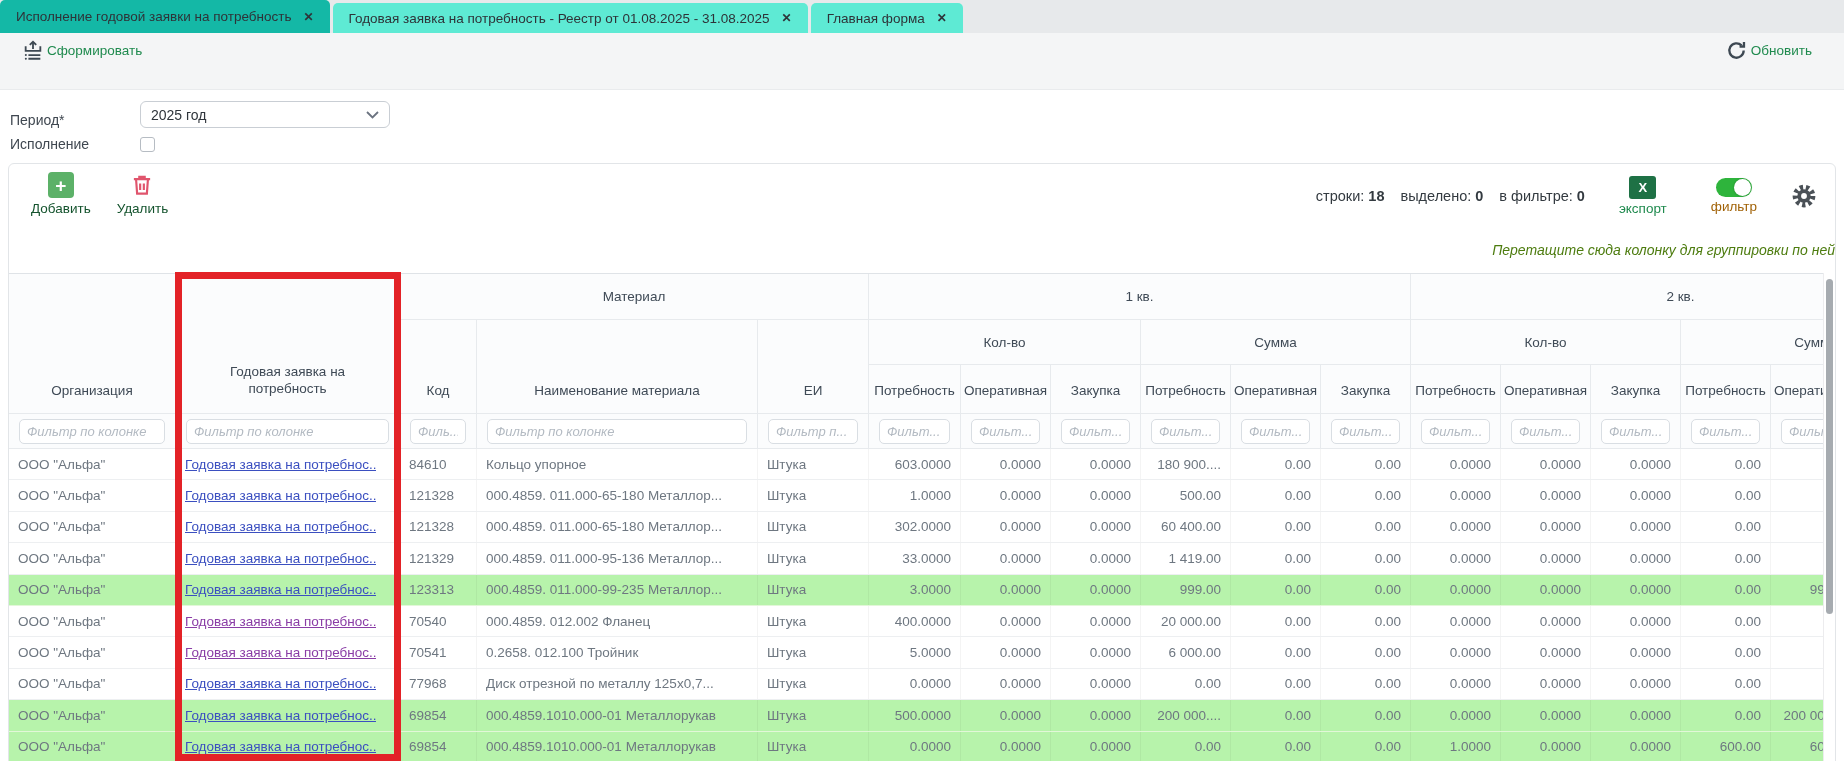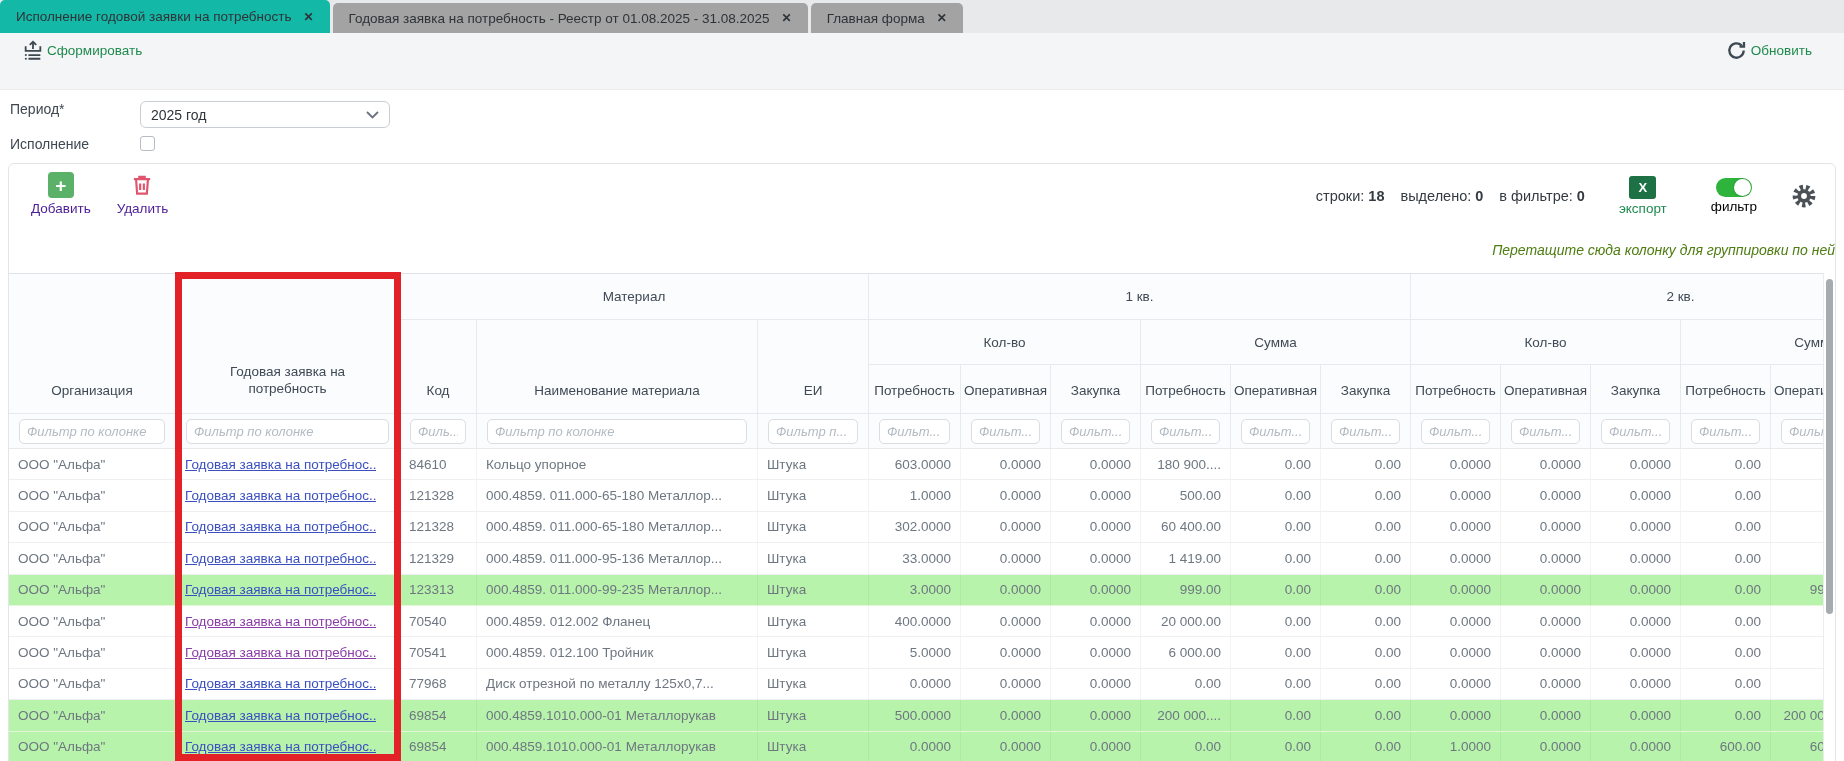--- a/index.html
+++ b/index.html
@@ -4,69 +4,69 @@
 <style>
   * { margin:0; padding:0; box-sizing:border-box; }
   html,body { width:1844px; height:761px; overflow:hidden; background:#fff;
               font-family:"Liberation Sans", sans-serif; }
   body { position:relative; font-size:14px; color:#3f4750; }
 
   
   .tabbar { position:absolute; left:0; top:0; width:100%; height:33px;
             background:#e7e9eb; display:flex; align-items:flex-end; }
   .tab { display:inline-flex; align-items:center; gap:12px; height:33px;
-         padding:0 16px; background:#a3a3a3; border-radius:5px 5px 0 0;
+         padding:0 16px; background:#5eead4; border-radius:5px 5px 0 0;
          font-size:13.5px; color:#2e3338; white-space:nowrap; cursor:pointer;
          margin-right:3px; height:30px; }
   .tab.active { background:#14b8a6; height:33px; }
   .tab .x { font-size:12px; font-weight:bold; color:#2e3338; }
 
   
   .toolbar { position:absolute; left:0; top:33px; width:100%; height:57px;
              background:#f4f5f6; border-bottom:1px solid #e9ebed; }
   .tool-btn { position:absolute; top:6px; display:flex; flex-direction:row;
               align-items:center; gap:3px; cursor:pointer; }
   .tool-btn .lbl { color:#1f8a4e; font-size:13.5px; }
   .tool-generate { left:22px; }
   .tool-refresh { right:32px; }
 
   
   .form { position:absolute; left:0; top:90px; width:100%; height:73px; background:#fff; }
-  .frow { position:absolute; left:10px; display:flex; align-items:flex-start; }
+  .frow { position:absolute; left:10px; display:flex; align-items:flex-end; }
   .frow .flabel { width:130px; font-size:14px; color:#3f4750; }
   .select { width:250px; height:27px; border:1px solid #c9ced4; border-radius:6px;
             background:#fff; display:flex; align-items:center; justify-content:space-between;
             padding:0 10px; font-size:14px; color:#2f353b; cursor:pointer; }
   .checkbox { width:15px; height:15px; border:1px solid #b6bcc3; border-radius:3px;
               background:#fff; cursor:pointer; }
 
   
   .panel { position:absolute; left:8px; right:8px; top:163px; height:640px;
            border:1px solid #e2e5e8; border-radius:6px 6px 0 0; background:#fff;
            overflow:hidden; }
   .gt { position:relative; height:64px; }
   .gt-left { position:absolute; left:22px; top:8px; display:flex; gap:26px; }
   .icon-btn { display:flex; flex-direction:column; align-items:center; gap:3px; cursor:pointer; }
-  .icon-btn .lbl { font-size:13.5px; color:#4c1d95; }
+  .icon-btn .lbl { font-size:13.5px; color:#14532d; }
   .plus { width:26px; height:26px; background:#5cb168; border-radius:4px; color:#fff;
           font-size:19px; font-weight:bold; display:flex; align-items:center;
           justify-content:center; line-height:1; }
   .gt-right { position:absolute; right:18px; top:0; height:64px; display:flex;
               align-items:center; }
   .counts { font-size:14.5px; color:#333a40; display:flex; gap:16px; margin-right:34px; }
   .counts b { margin-left:4px; }
   .excel-tool,.filter-tool { display:flex; flex-direction:column; align-items:center;
               gap:2px; cursor:pointer; }
   .excel-tool { margin-right:44px; }
   .filter-tool { margin-right:34px; }
   .xicon { width:27px; height:23px; background:#1e7145; border-radius:3px; color:#fff;
            font-weight:bold; font-size:13px; display:flex; align-items:center;
            justify-content:center; }
   .excel-tool .lbl { color:#1f8a4e; font-size:13.5px; }
-  .filter-tool .lbl { color:#000000; font-size:13.5px; }
+  .filter-tool .lbl { color:#a16207; font-size:13.5px; }
   .toggle { width:36px; height:19px; background:#2eb43c; border-radius:10px;
             position:relative; }
   .toggle .knob { position:absolute; right:1px; top:1px; width:17px; height:17px;
                   border-radius:50%; background:#fff; box-shadow:0 0 2px rgba(0,0,0,.3); }
   .hint { height:45px; line-height:45px; padding-left:14px; font-style:italic;
           font-size:14px; color:#4d7c0f;text-align:right; }
 
   
   :root { --cols: 167px 224px 77px 281px 111px 92px repeat(11, 90px);
           --ncols: 92px repeat(11, 90px); }
@@ -434,21 +434,21 @@
     <div class="c num">0.0000</div>
     <div class="c num">0.00</div>
     <div class="c num"></div>
   </div>
       <div class="trow visited">
     <div class="c">ООО "Альфа"</div>
     <div class="c">
           <a href="#">Годовая заявка на потребнос..</a>
         </div>
     <div class="c">70541</div>
-    <div class="c">000.4859. 012.100 Тройник</div>
+    <div class="c">0.2658. 012.100 Тройник</div>
     <div class="c">Штука</div>
     <div class="c num">5.0000</div>
     <div class="c num">0.0000</div>
     <div class="c num">0.0000</div>
     <div class="c num">6 000.00</div>
     <div class="c num">0.00</div>
     <div class="c num">0.00</div>
     <div class="c num">0.0000</div>
     <div class="c num">0.0000</div>
     <div class="c num">0.0000</div>

